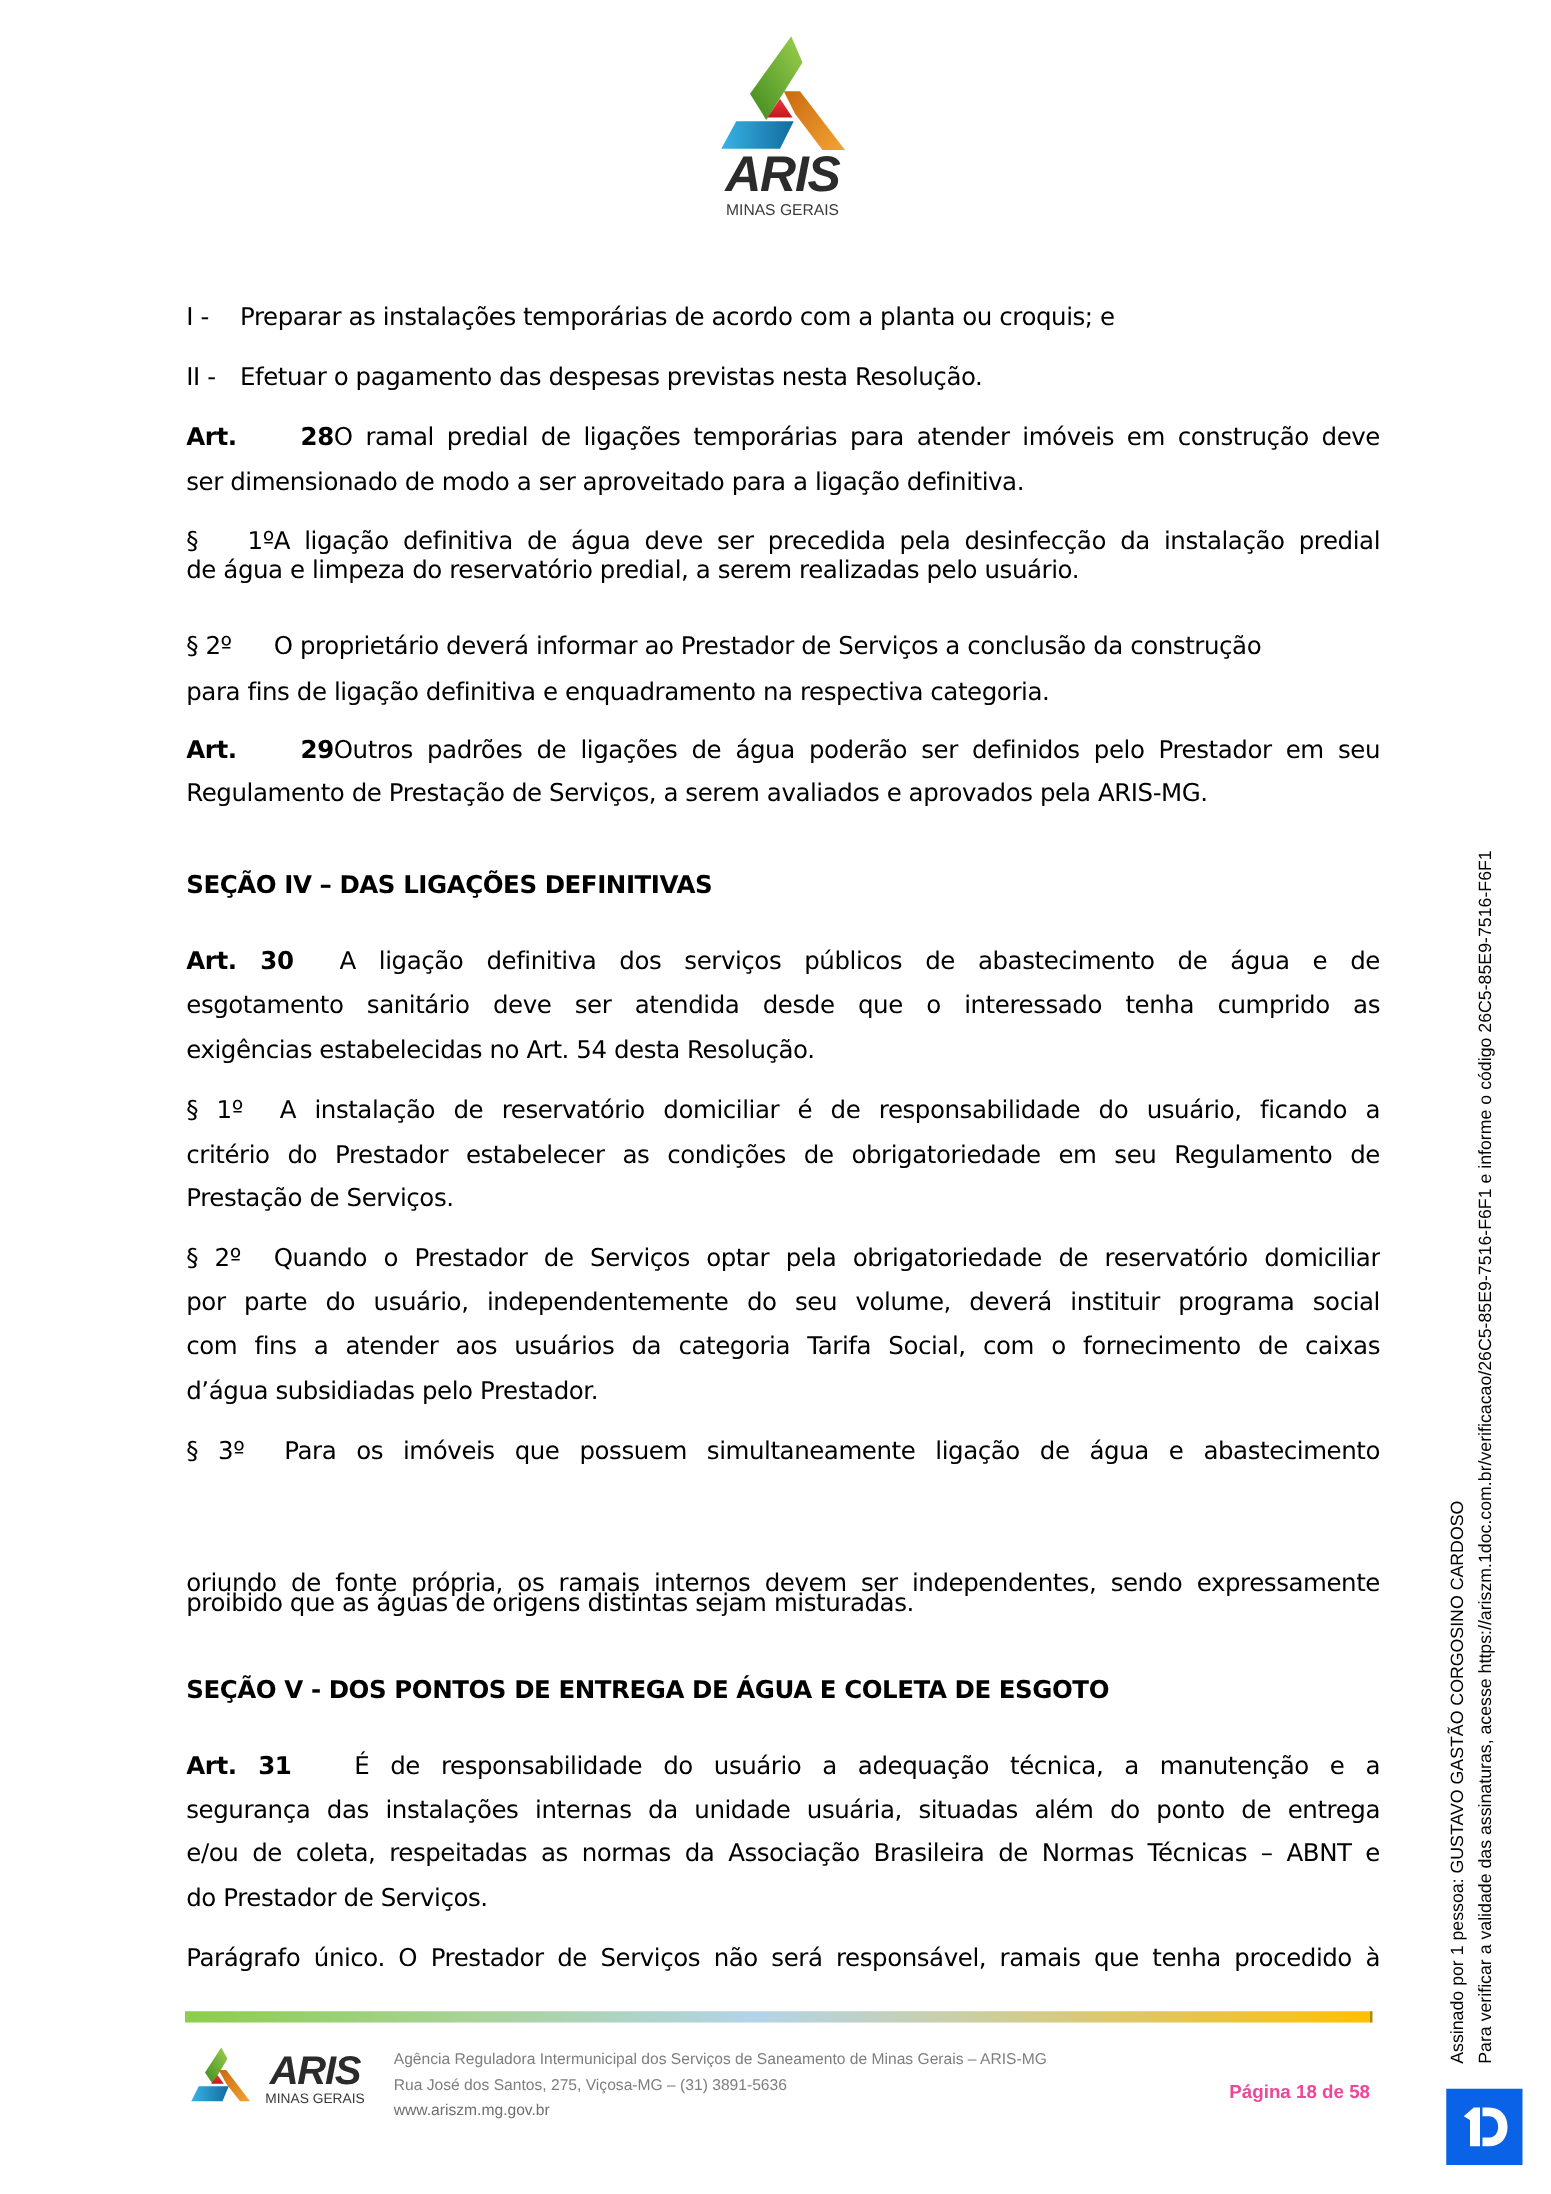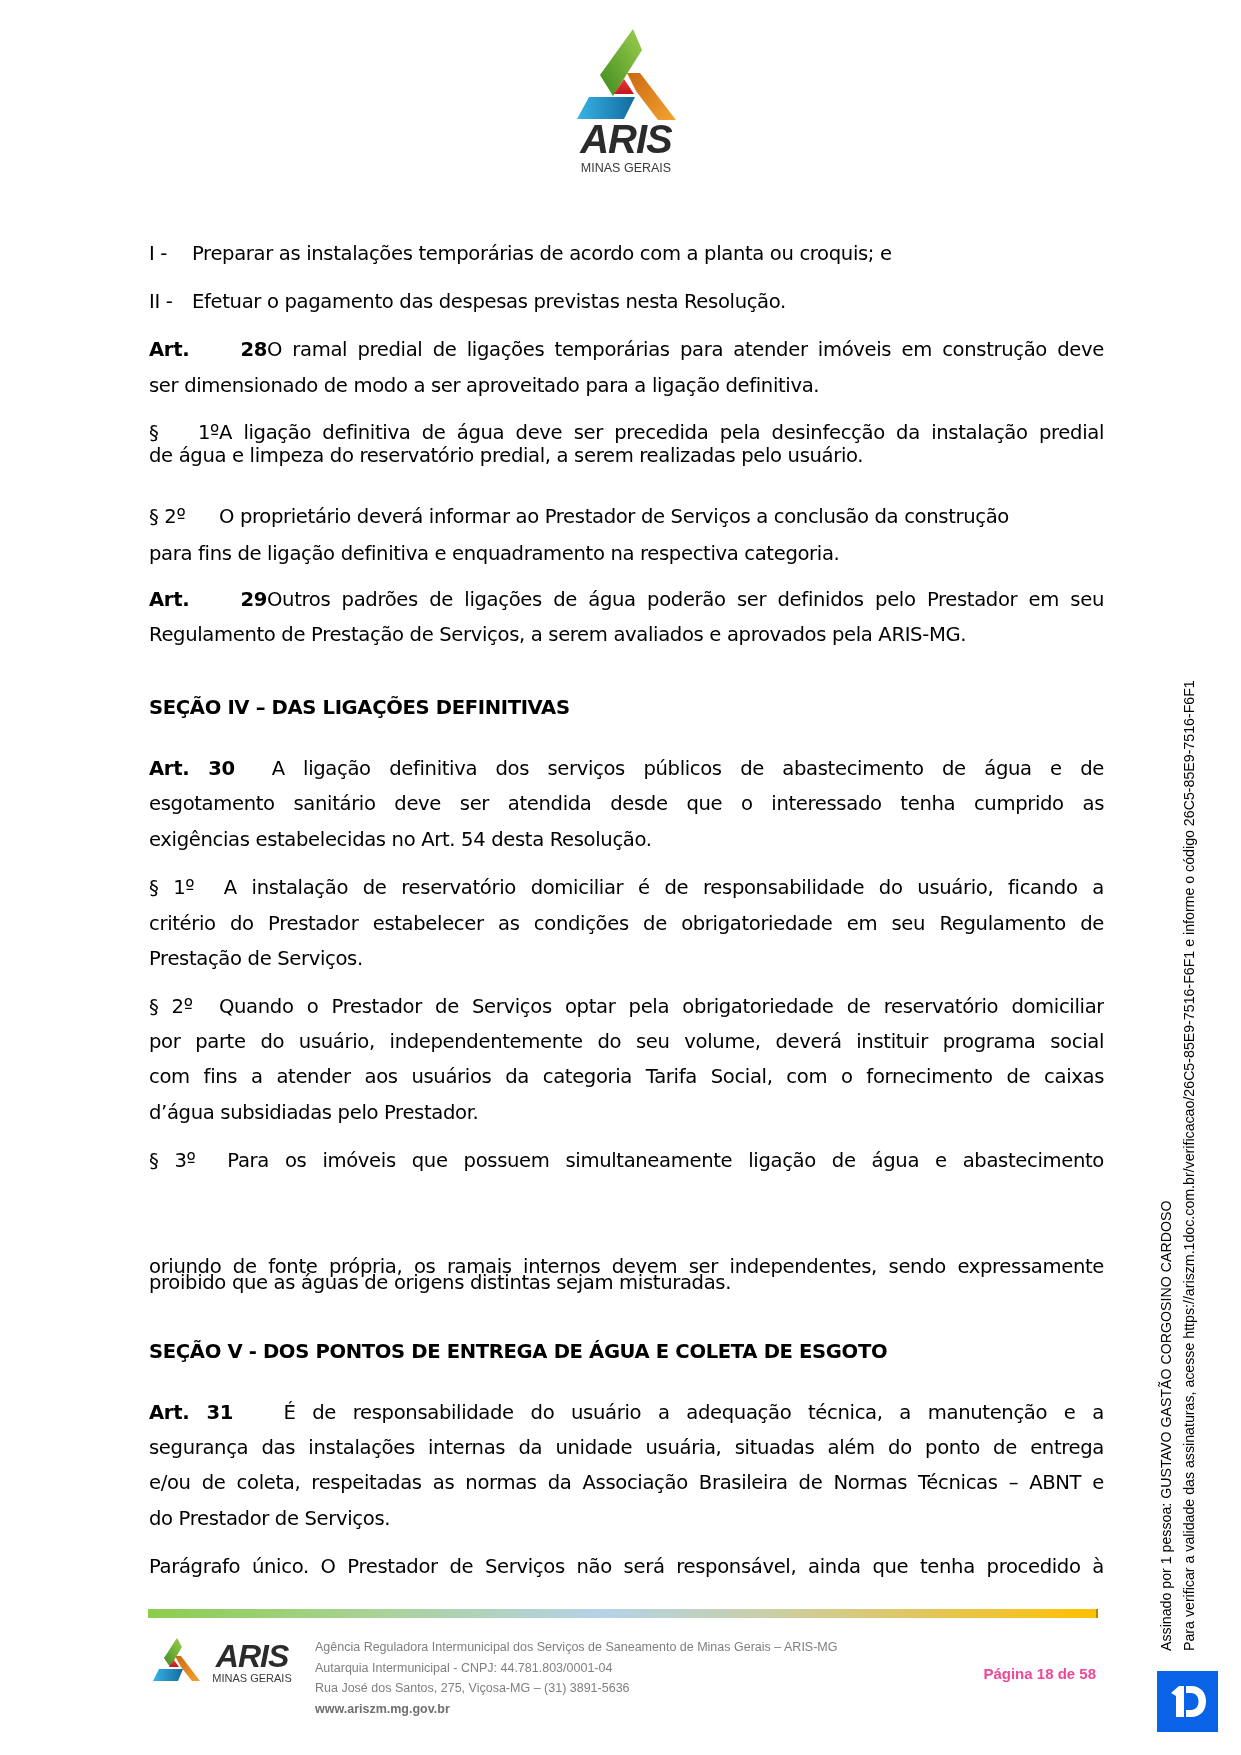--- a/index.html
+++ b/index.html
@@ -24,21 +24,21 @@
 
   
   .footer-bar { position: absolute; left: 148px; top: 1609px; width: 949px; height: 9px;
                 background: linear-gradient(to right, #8ccd4c 0%, #a9d39a 25%, #b3d3e8 48%, #c9cfa8 65%, #e2c65c 82%, #ffc000 100%); }
   .footer-bar-cap { position: absolute; left: 1096px; top: 1609px; width: 2px; height: 9px; background: #b08a00; }
   .footer-logo { position: absolute; left: 150px; top: 1634px; width: 152px; height: 54px; }
   .footer-logo svg { width: 152px; height: 54px; display: block; }
   .footer-info { position: absolute; left: 315px; top: 1637px; font-family: "Liberation Sans", sans-serif;
                  font-size: 12.5px; color: #7f7f7f; }
   .footer-info div { height: 20.5px; line-height: 20.5px; white-space: nowrap; }
-  .footer-info .site { font-weight: bold; color: #6f6f6f; }
+  .footer-info .site { font-weight: normal; color: #6f6f6f; }
   .page-number { position: absolute; right: 145px; top: 1665px; font-family: "Liberation Sans", sans-serif;
                  font-weight: bold; font-size: 15px; color: #ec4899; white-space: nowrap; }
 
   
   .sig { position: absolute; font-family: "Liberation Sans", sans-serif; font-size: 14.2px; color: #000;
          white-space: nowrap; transform-origin: 0 0; transform: rotate(-90deg); line-height: 18px; }
   .sig-1 { left: 1157px; top: 1651px; }
   .sig-2 { left: 1180px; top: 1651px; }
   .onedoc-badge { position: absolute; left: 1157px; top: 1671px; width: 61px; height: 61px; background: #0a63e6; }
   .onedoc-badge svg { width: 61px; height: 61px; display: block; }
@@ -135,40 +135,39 @@
 
     <div class="heading" style="top:1337px">SEÇÃO V - DOS PONTOS DE ENTREGA DE ÁGUA E COLETA DE ESGOTO</div>
 
     <div class="line justify" style="top:1398px">
       <span class="b">Art. 31</span>&nbsp;&nbsp; <span>É de responsabilidade do usuário a adequação técnica, a manutenção e a</span>
     </div>
     <div class="line justify" style="top:1433px">segurança das instalações internas da unidade usuária, situadas além do ponto de entrega</div>
     <div class="line justify" style="top:1468px">e/ou de coleta, respeitadas as normas da Associação Brasileira de Normas Técnicas –  ABNT e</div>
     <div class="line" style="top:1504px">do Prestador de Serviços.</div>
 
-    <div class="line justify" style="top:1552px">Parágrafo único. O Prestador de Serviços não será responsável, ainda que tenha procedido à</div>
+    <div class="line justify" style="top:1552px">Parágrafo único. O Prestador de Serviços não será responsável, ramais que tenha procedido à</div>
   </div>
 
   <div class="footer-bar"></div>
   <div class="footer-bar-cap"></div>
 
   <div class="footer-logo">
     <svg viewBox="0 0 152 54">
       <polygon points="27,4 32,13 20,33 14,24" fill="url(#gGreen)"></polygon>
       <polygon points="25,22 31,22 50,47 42,47 31,33" fill="url(#gOrange)"></polygon>
       <polygon points="24,26 29,33 19,33" fill="url(#gRed)"></polygon>
       <polygon points="9,35 33,35 28,47 3,47" fill="url(#gBlue)"></polygon>
       <text x="102" y="33" text-anchor="middle" font-family="Liberation Sans, sans-serif" font-weight="bold" font-style="italic" font-size="32" fill="#2b2b2b" letter-spacing="-1">ARIS</text>
       <text x="102" y="48" text-anchor="middle" font-family="Liberation Sans, sans-serif" font-size="11" fill="#3a3a3a">MINAS GERAIS</text>
     </svg>
   </div>
 
   <div class="footer-info">
     <div>Agência Reguladora Intermunicipal dos Serviços de Saneamento de Minas Gerais – ARIS-MG</div>
-    <div>Autarquia Intermunicipal - CNPJ: 44.781.803/0001-04</div>
     <div>Rua José dos Santos, 275, Viçosa-MG – (31) 3891-5636</div>
     <div class="site">www.ariszm.mg.gov.br</div>
   </div>
 
   <div class="page-number">Página 18 de 58</div>
 
   <div class="sig sig-1">Assinado por 1 pessoa:  GUSTAVO GASTÃO CORGOSINO CARDOSO</div>
   <div class="sig sig-2">Para verificar a validade das assinaturas, acesse https://ariszm.1doc.com.br/verificacao/26C5-85E9-7516-F6F1 e informe o código 26C5-85E9-7516-F6F1</div>
 
   <div class="onedoc-badge">

